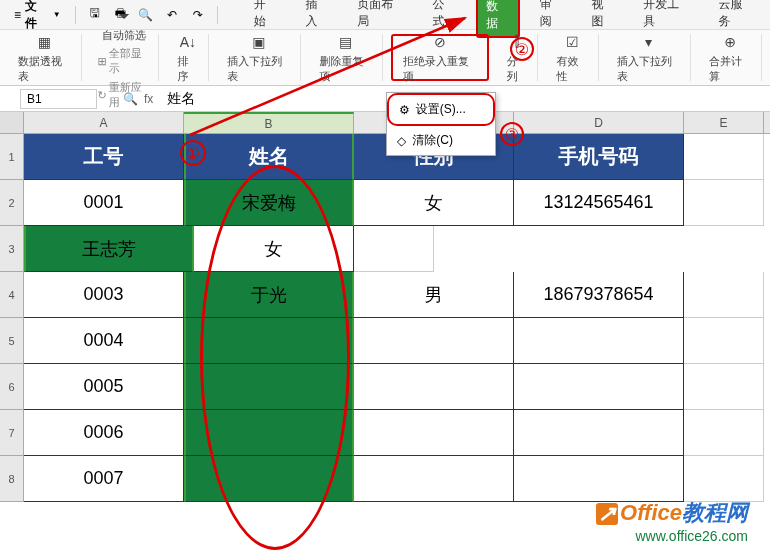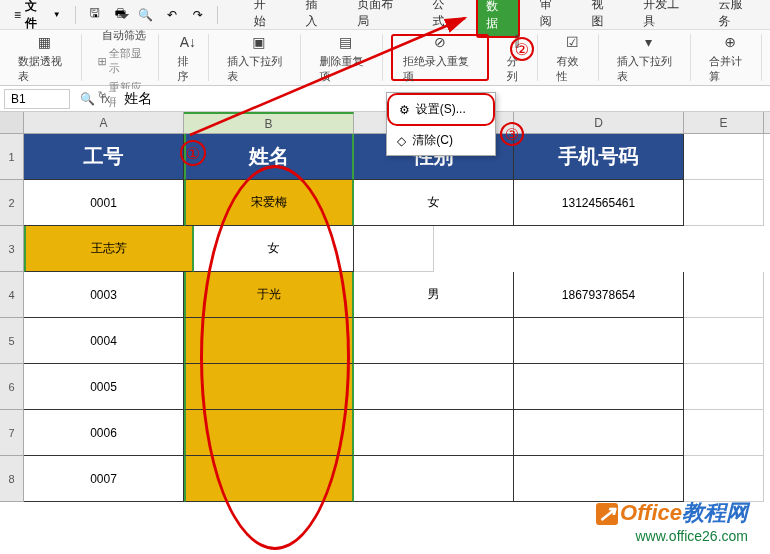--- a/index.html
+++ b/index.html
@@ -25,40 +25,40 @@
     .ribbon-icon { width: 20px; height: 20px; display: inline-flex; align-items: center; justify-content: center; font-size: 14px; }
     .highlight-red { border: 2px solid #d00; border-radius: 3px; }
     
     
     .dropdown-menu { position: absolute; top: 92px; left: 386px; background: #fff; border: 1px solid #aaa; box-shadow: 2px 2px 5px rgba(0,0,0,0.2); z-index: 10; width: 110px; }
     .dropdown-item { display: flex; align-items: center; gap: 6px; padding: 6px 10px; cursor: pointer; font-size: 12px; }
     .dropdown-item.highlighted { border: 2px solid #d00; border-radius: 10px; }
     
     
     .formula-bar { display: flex; align-items: center; height: 26px; border-bottom: 1px solid #ccc; background: #fff; }
-    .name-box { width: 66px; padding: 2px 6px; border: 1px solid #ccc; margin: 2px 4px; font-size: 12px; }
+    .name-box { width: 77px; padding: 2px 6px; border: 1px solid #ccc; margin: 2px 20px; font-size: 12px; }
     .fx-icons { display: flex; gap: 6px; padding: 0 6px; align-items: center; color: #666; }
     .formula-input { flex: 1; padding: 2px 8px; border: none; font-size: 14px; }
     
     
     .sheet { position: relative; }
     .col-headers { display: flex; height: 22px; background: #e8e8e8; border-bottom: 1px solid #aaa; }
     .corner { width: 24px; border-right: 1px solid #aaa; background: #e0e0e0; }
     .col-header { border-right: 1px solid #aaa; display: flex; align-items: center; justify-content: center; font-size: 12px; color: #555; }
     .col-A { width: 160px; } .col-B { width: 170px; } .col-C { width: 160px; } .col-D { width: 170px; } .col-E { width: 80px; }
     .col-B.selected { background: #d8e8c8; border-top: 2px solid #3a9e3a; }
     
     .data-rows { }
     .data-row { display: flex; height: 46px; }
     .row-header { width: 24px; background: #e8e8e8; border-right: 1px solid #aaa; border-bottom: 1px solid #aaa; display: flex; align-items: center; justify-content: center; font-size: 11px; color: #555; }
-    .cell { border-right: 1px solid #333; border-bottom: 1px solid #333; display: flex; align-items: center; justify-content: center; font-size: 12px; }
+    .cell { border-right: 1px solid #333; border-bottom: 1px solid #333; display: flex; align-items: center; justify-content: center; font-size: 18px; }
     .cell.col-E { border-right: 1px solid #ccc; border-bottom: 1px solid #ccc; }
     .header-row .cell { background: #2a4d8f; color: #fff; font-weight: bold; font-size: 20px; }
     .header-row .cell.col-E { background: #fff; }
-    .cell.col-B { background: #eab308; border-left: 2px solid #3a9e3a; border-right: 2px solid #3a9e3a; }
+    .cell.col-B { background: #15803d; border-left: 2px solid #3a9e3a; border-right: 2px solid #3a9e3a; }
     .header-row .cell.col-B { background: #2a4d8f; }
     
     
     .annotation-circle { position: absolute; border: 2px solid #d00; border-radius: 50%; color: #d00; display: flex; align-items: center; justify-content: center; font-size: 16px; pointer-events: none; z-index: 20; }
     .ann1 { left: 180px; top: 140px; width: 26px; height: 26px; }
     .ann2 { left: 510px; top: 37px; width: 24px; height: 24px; }
     .ann3 { left: 500px; top: 122px; width: 24px; height: 24px; }
     .arrow { position: absolute; z-index: 15; pointer-events: none; }
     .ellipse-vert { position: absolute; left: 200px; top: 165px; width: 150px; height: 385px; border: 3px solid #d00; border-radius: 50%; z-index: 15; pointer-events: none; }
     

